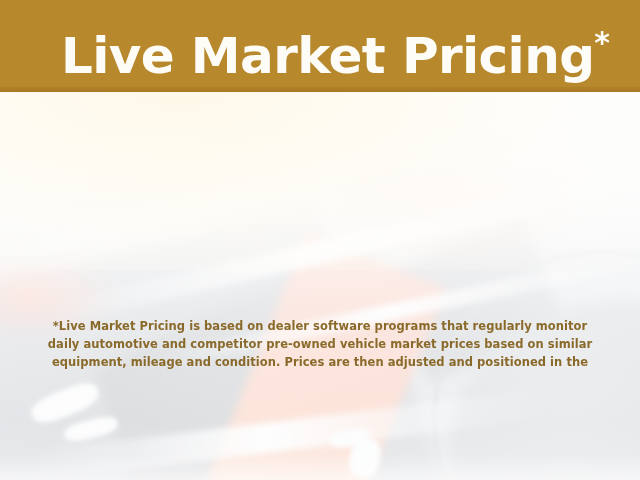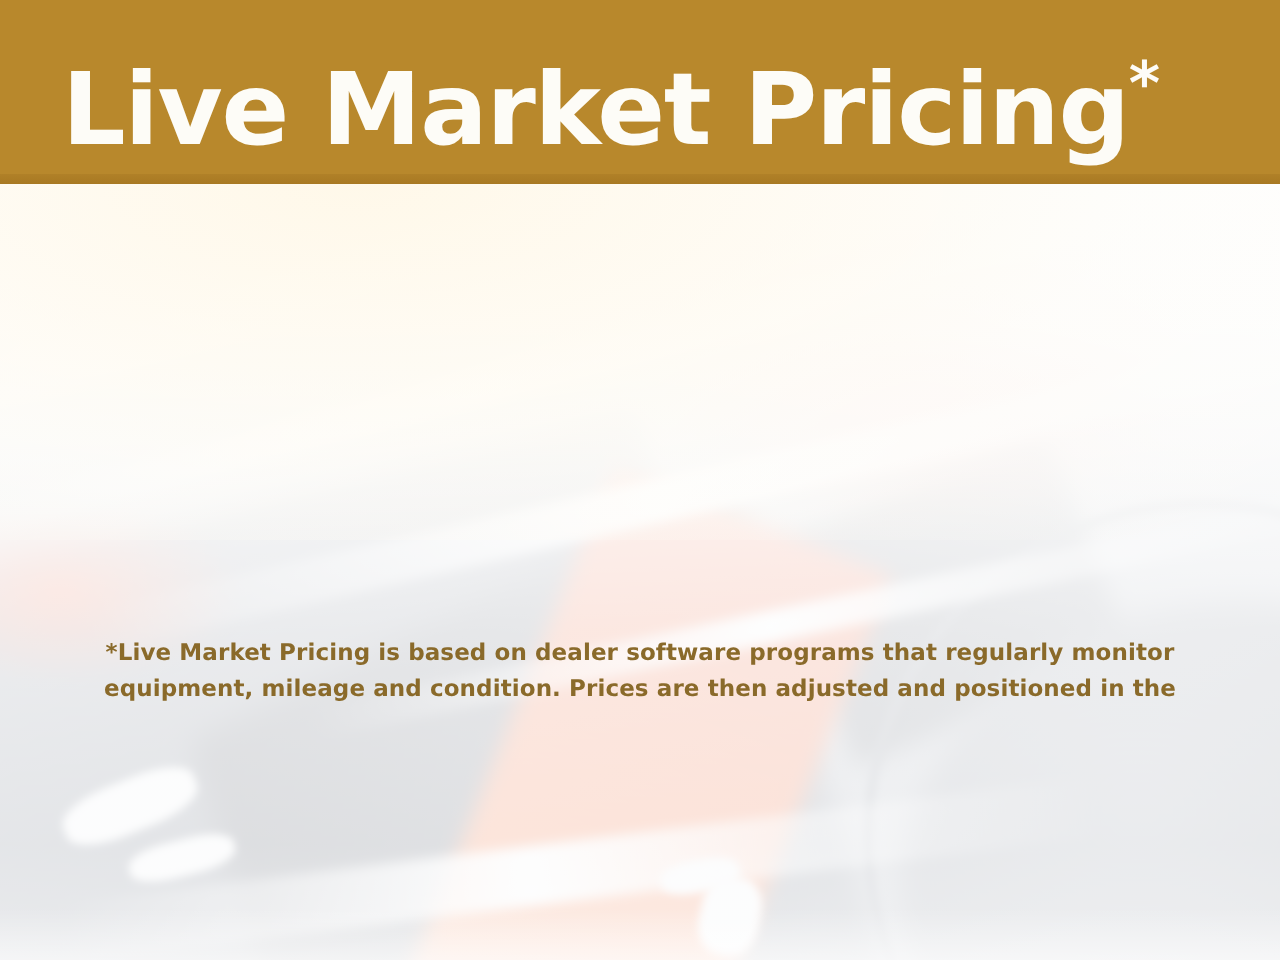--- a/index.html
+++ b/index.html
@@ -159,20 +159,21 @@
     content: "";
     position: absolute;
     left: 0; right: 0; bottom: 0;
     height: 5px;
     background: linear-gradient(180deg, #a8792380 0%, #a87923 100%);
   }
   .header-title {
     position: absolute;
     left: 0; right: 0;
     top: 12px;
+    text-align: center;
     color: #fdfcf7;
     font-family: "DejaVu Sans", sans-serif;
     font-size: 50px;
     font-weight: bold;
     letter-spacing: -0.6px;
     line-height: 62px;
     white-space: nowrap;
     margin-left: 31px;
   }
   .header-title .star {
@@ -241,16 +242,17 @@
     <div class="wash-bottom-fade"></div>
   </div>
 
   <div class="header-band">
     <div class="header-title"><span>Live Market Pricing</span><span class="star">*</span></div>
   </div>
 
 
   <div class="fineprint">
     <span class="fp-line">*Live Market Pricing is based on dealer software programs that regularly monitor</span>
+    <span class="fp-line">daily automotive and competitor pre-owned vehicle market prices based on similar</span>
     <span class="fp-line">equipment, mileage and condition. Prices are then adjusted and positioned in the</span>
   </div>
 
 </div>
 
 </body></html>

